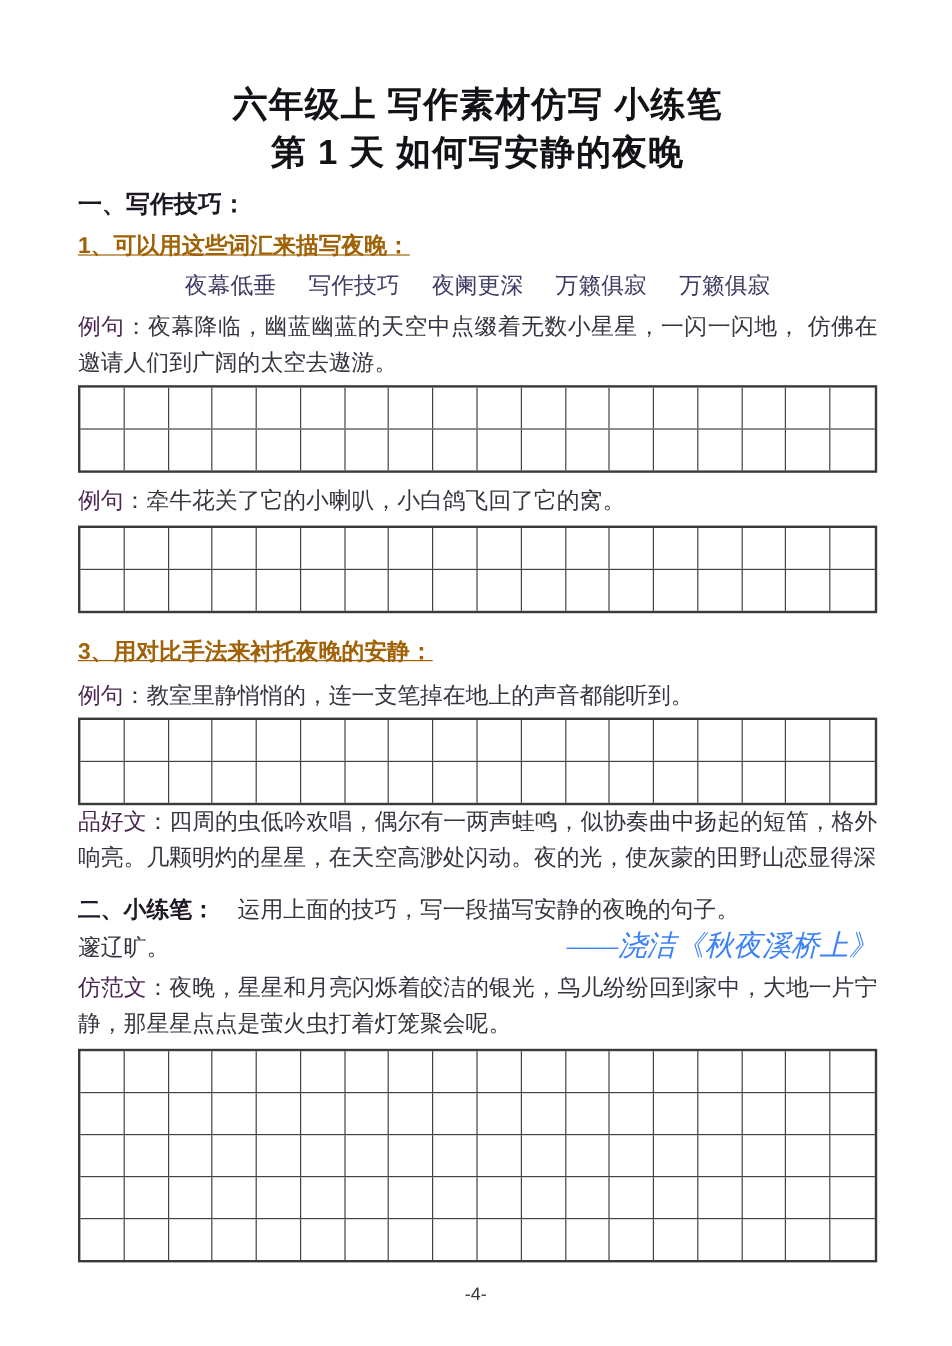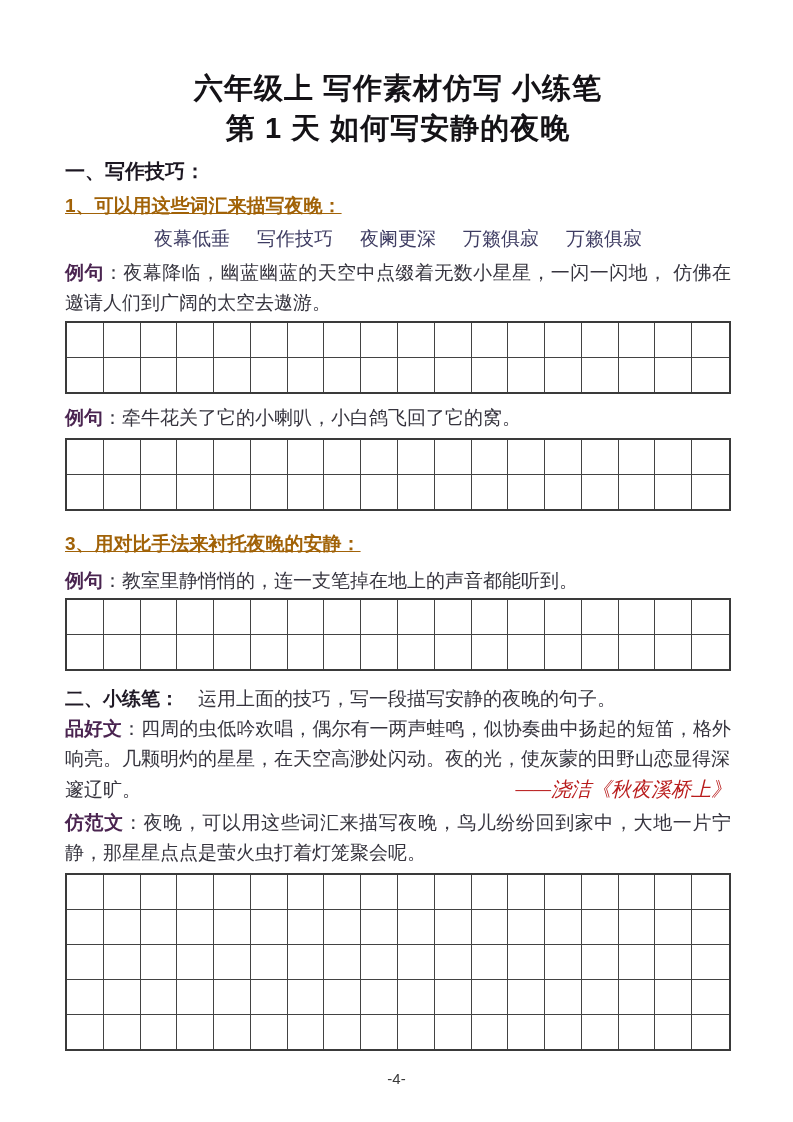--- a/index.html
+++ b/index.html
@@ -36,29 +36,29 @@
   .para {
     margin:7px 0 0 0;
     font-size:19px; line-height:30px;
     text-align:justify; color:#36343e;
   }
   .para.mt9  { margin-top:9px; }
   .para.mt11 { margin-top:11px; }
   .para.mt13 { margin-top:13px; }
   .para.mt0  { margin-top:0; }
   .para.mt3  { margin-top:3px; }
-  .lbl { font-weight:700; color:#4a2450; }
+  .lbl { font-weight:400; color:#4a2450; }
   .sec-lbl { font-weight:800; color:#201a26; }
   .tail-line {
     margin:0; display:flex; justify-content:space-between; align-items:baseline;
     font-size:19px; line-height:30px;
   }
   .attribution {
     font-family:"Liberation Serif","DejaVu Serif",serif;
-    font-style:italic; font-size:20px; color:#b91c1c;
+    font-style:italic; font-size:24px; color:#3b82f6;
   }
   .w-grid { margin-top:4px; border:2px solid #3a3a3a; }
   .w-grid.mt3 { margin-top:3px; }
   .w-grid.mt5 { margin-top:5px; }
   .w-grid.mt2 { margin-top:2px; }
   .g-row { display:grid; border-bottom:1px solid #434343; }
   .g-row:last-child { border-bottom:none; }
   .g-cell { border-right:1px solid #434343; height:34px; }
   .g-cell:last-child { border-right:none; }
   .page-number {
@@ -210,29 +210,29 @@
         <div class="g-cell"></div>
         <div class="g-cell"></div>
         <div class="g-cell"></div>
         <div class="g-cell"></div>
         <div class="g-cell"></div>
         <div class="g-cell"></div>
         <div class="g-cell"></div>
       </div>
     </div>
 
+  <p class="para mt0"><span class="lbl">品好文</span><span>：四周的虫低吟欢唱，偶尔有一两声蛙鸣，似协奏曲中扬起的短笛，格外响亮。几颗明灼的星星，在天空高渺处闪动。夜的光，使灰蒙的田野山恋显得深</span></p>
+
   <p class="para mt13"><span class="sec-lbl">二、小练笔：</span><span>　运用上面的技巧，写一段描写安静的夜晚的句子。</span></p>
-
-  <p class="para mt0"><span class="lbl">品好文</span><span>：四周的虫低吟欢唱，偶尔有一两声蛙鸣，似协奏曲中扬起的短笛，格外响亮。几颗明灼的星星，在天空高渺处闪动。夜的光，使灰蒙的田野山恋显得深</span></p>
   <div class="tail-line">
     <span>邃辽旷。</span>
     <span class="attribution">——浇洁《秋夜溪桥上》</span>
   </div>
 
-  <p class="para mt3"><span class="lbl">仿范文</span><span>：夜晚，可以用这些词汇来描写夜晚，鸟儿纷纷回到家中，大地一片宁静，那星星点点是萤火虫打着灯笼聚会呢。</span></p>
+  <p class="para mt3"><span class="lbl">仿范文</span><span>：夜晚，星星和月亮闪烁着皎洁的银光，鸟儿纷纷回到家中，大地一片宁静，那星星点点是萤火虫打着灯笼聚会呢。</span></p>
   <div class="w-grid mt5">
       <div class="g-row" style="grid-template-columns: repeat(18, 1fr);">
         <div class="g-cell"></div>
         <div class="g-cell"></div>
         <div class="g-cell"></div>
         <div class="g-cell"></div>
         <div class="g-cell"></div>
         <div class="g-cell"></div>
         <div class="g-cell"></div>
         <div class="g-cell"></div>

